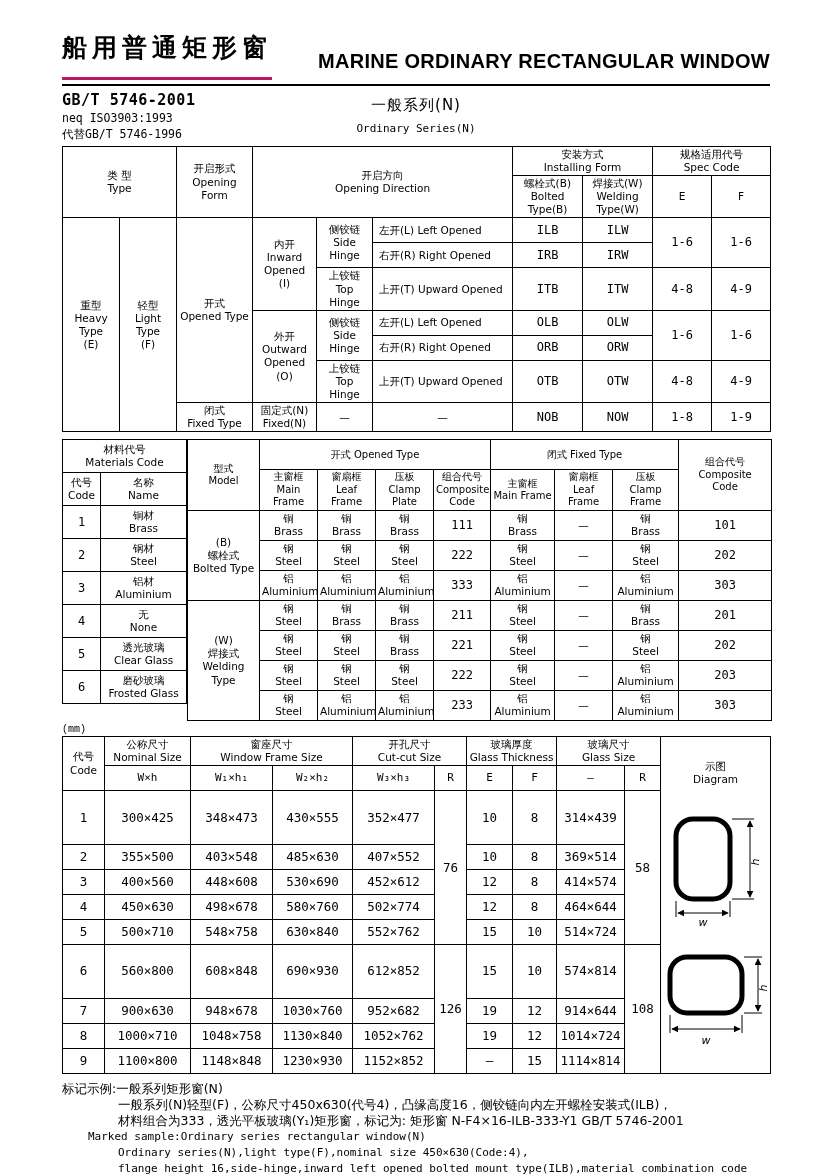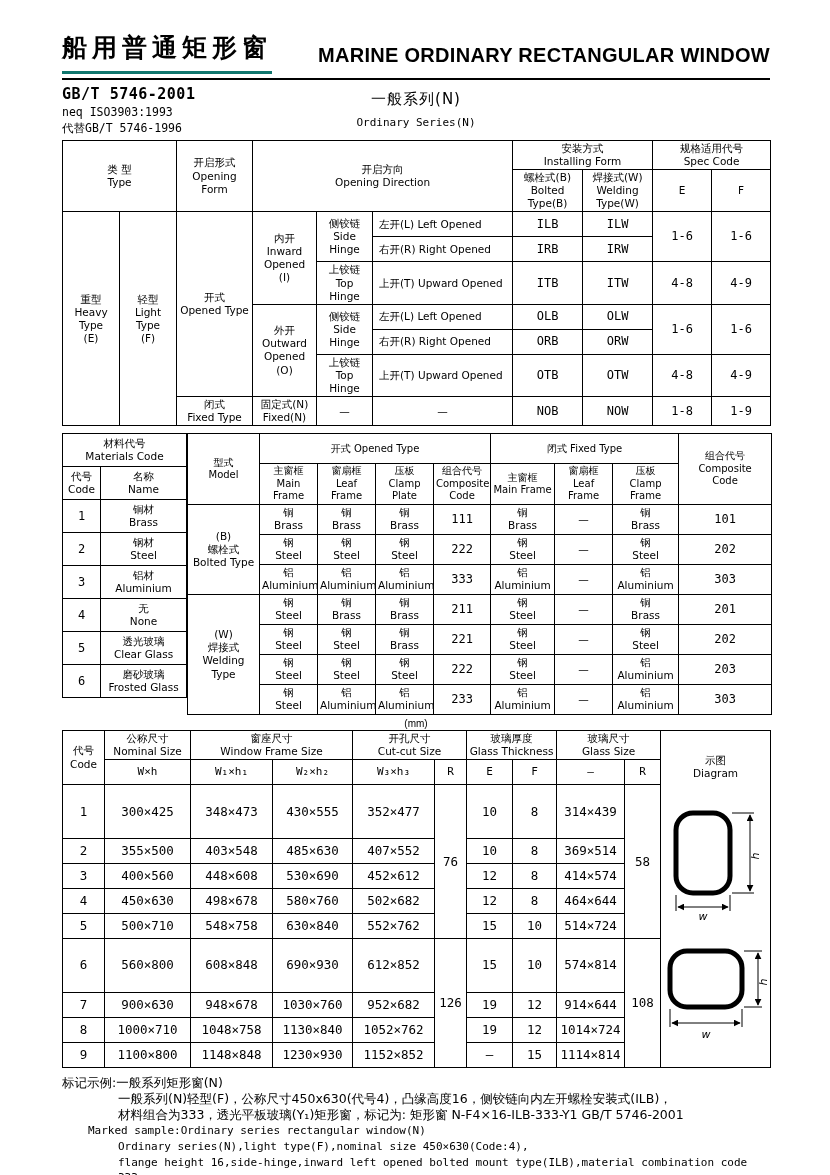--- a/index.html
+++ b/index.html
@@ -2,21 +2,21 @@
 <html><head>
 <meta charset="utf-8">
 <style>
 *{margin:0;padding:0;box-sizing:border-box}
 html,body{width:830px;height:1175px}
 body{background:#fff;color:#000;font-family:"DejaVu Sans",sans-serif;overflow:hidden}
 .page{width:830px;height:1175px;padding:34px 60px 0 62px}
 
 
 .title-row{display:flex;align-items:flex-end}
-.title-cn{font-size:25px;font-weight:bold;letter-spacing:5px;border-bottom:3px solid #0f766e;padding-bottom:8px;line-height:1.15}
+.title-cn{font-size:25px;font-weight:bold;letter-spacing:5px;border-bottom:3px solid #be185d;padding-bottom:14px;line-height:1.15}
 .title-en{font-size:20px;font-weight:bold;font-family:"Liberation Sans",sans-serif;margin-left:auto;padding-bottom:7px;letter-spacing:.3px}
 .top-rule{border-top:2px solid #000;margin-top:4px}
 .std-row{position:relative;margin-top:5px;height:50px}
 .std-main{font-size:15px;font-weight:bold;letter-spacing:.5px;font-family:"DejaVu Sans Mono","DejaVu Sans",monospace}
 .std-sub{font-size:11.5px;margin-top:2px;font-family:"DejaVu Sans Mono","DejaVu Sans",monospace}
 .series{position:absolute;left:0;right:0;top:5px;text-align:center}
 .series-cn{font-size:15px;letter-spacing:1px}
 .series-en{font-size:11px;margin-top:7px;font-family:"DejaVu Sans Mono","DejaVu Sans",monospace}
 
 
@@ -38,21 +38,21 @@
 .t2l tr{height:33px}
 .t2l th,.t2l td{font-size:10.5px}
 .t2l .mcode{font-family:"DejaVu Sans Mono","DejaVu Sans",monospace;font-size:12px}
 .t2r{width:584px}
 .t2r tr{height:30px}
 .t2r th{font-size:10px}
 .t2r td{font-size:10.5px}
 .t2r .ccode{font-family:"DejaVu Sans Mono","DejaVu Sans",monospace;font-size:12px}
 
 
-.unit-note{width:708px;text-align:center;font-size:10px;margin-top:4px;line-height:1;font-family:Liberation Sans, sans-serif}
+.unit-note{width:708px;text-align:left;font-size:10px;margin-top:4px;line-height:1;font-family:Liberation Mono, monospace}
 .t3{width:708px;margin-top:1px}
 .t3 tr{height:25px}
 .t3 th{font-size:10.5px}
 .t3 .sub{font-family:"DejaVu Sans Mono","DejaVu Sans",monospace;font-size:11px}
 .t3 td{font-family:"DejaVu Sans Mono","DejaVu Sans",monospace;font-size:12.5px}
 .diagram-cell{vertical-align:top;padding-top:10px}
 .diagram-title{font-size:10.5px;margin-bottom:14px;white-space:pre-line;font-family:"DejaVu Sans",sans-serif}
 .diagram-cell svg{display:block;margin:0 auto 10px;overflow:visible}
 
 
@@ -509,21 +509,21 @@
       <td>452×612</td>
       <td>12</td>
       <td>8</td>
       <td>414×574</td>
     </tr>
     <tr>
       <td>4</td>
       <td>450×630</td>
       <td>498×678</td>
       <td>580×760</td>
-      <td>502×682</td>
+      <td>502×774</td>
       <td>12</td>
       <td>8</td>
       <td>464×644</td>
     </tr>
     <tr>
       <td>5</td>
       <td>500×710</td>
       <td>548×758</td>
       <td>630×840</td>
       <td>552×762</td>

